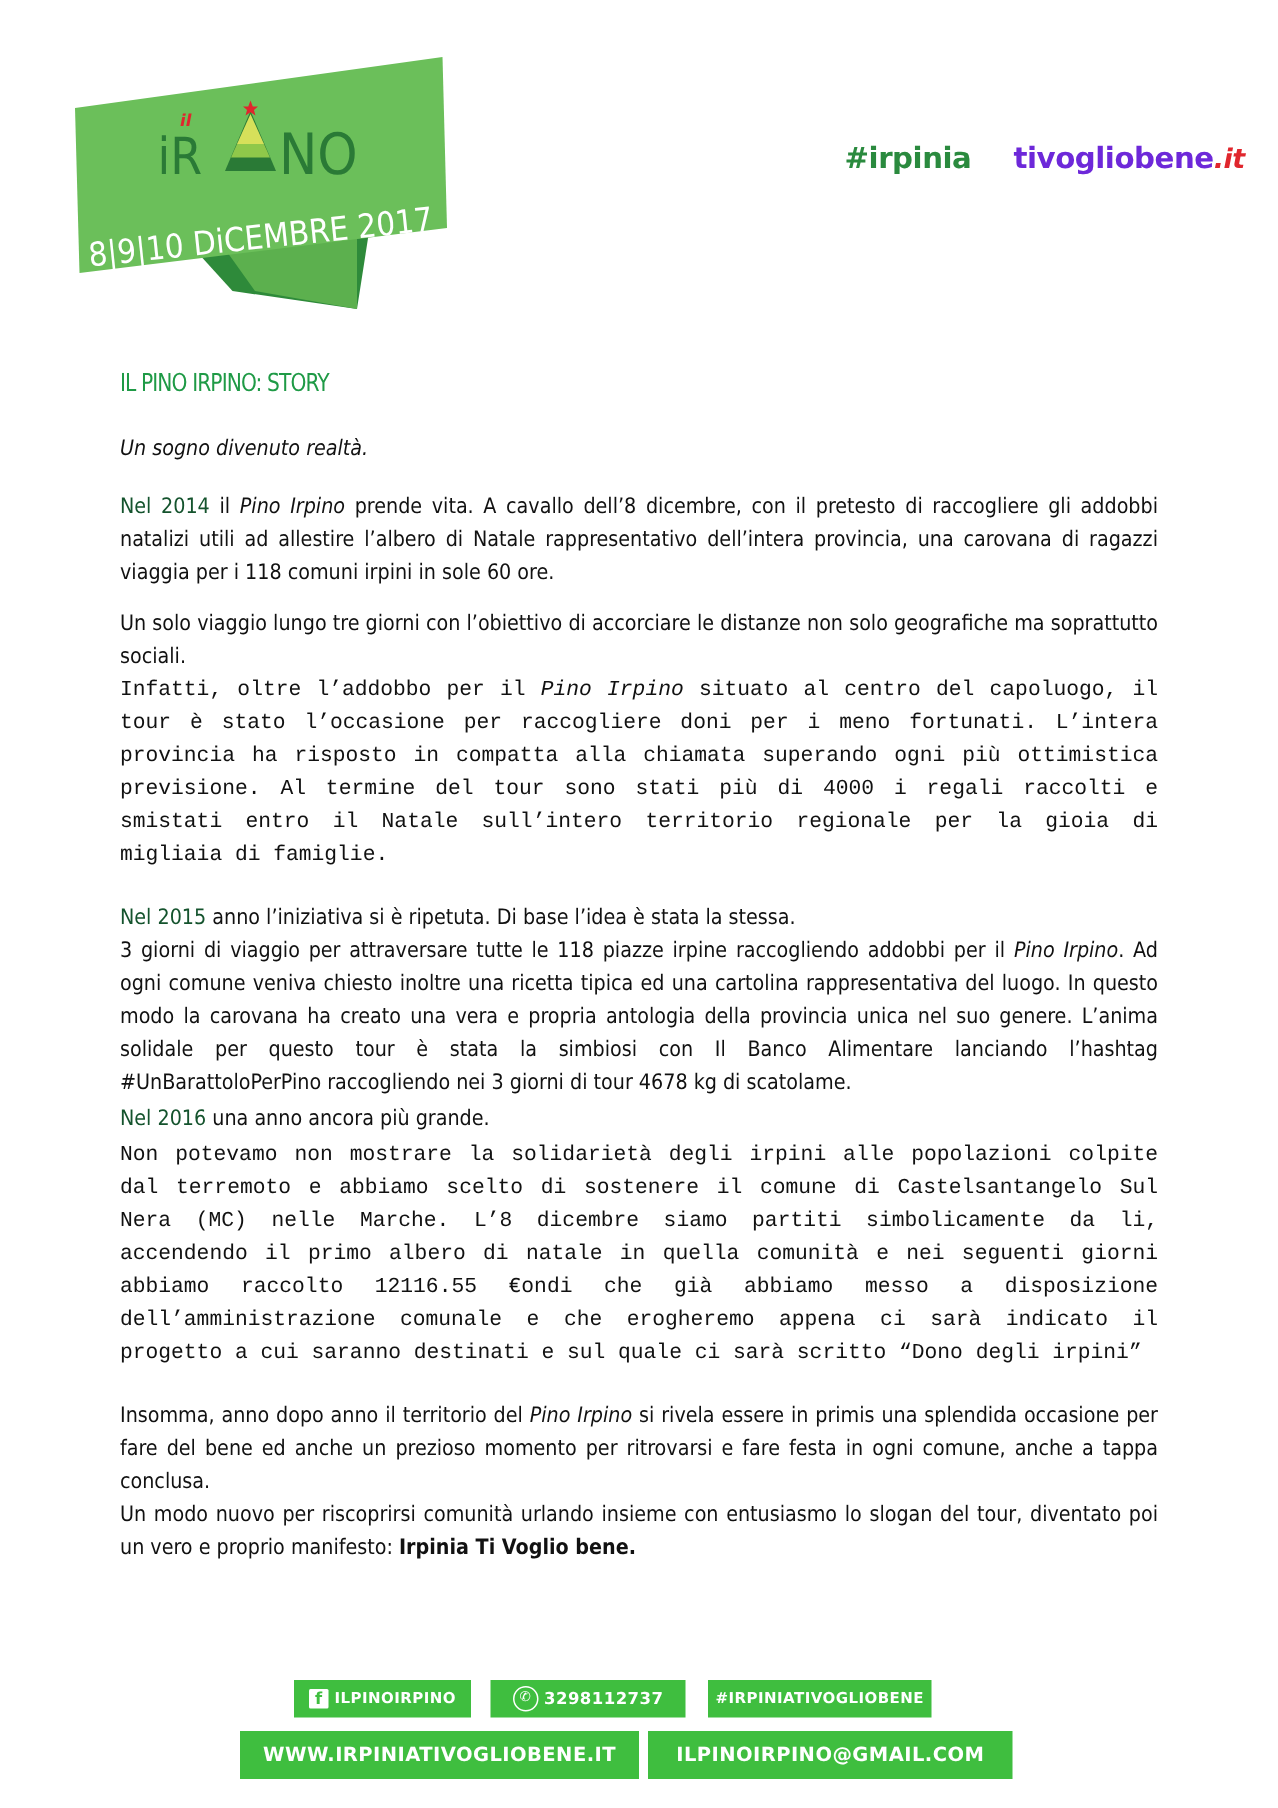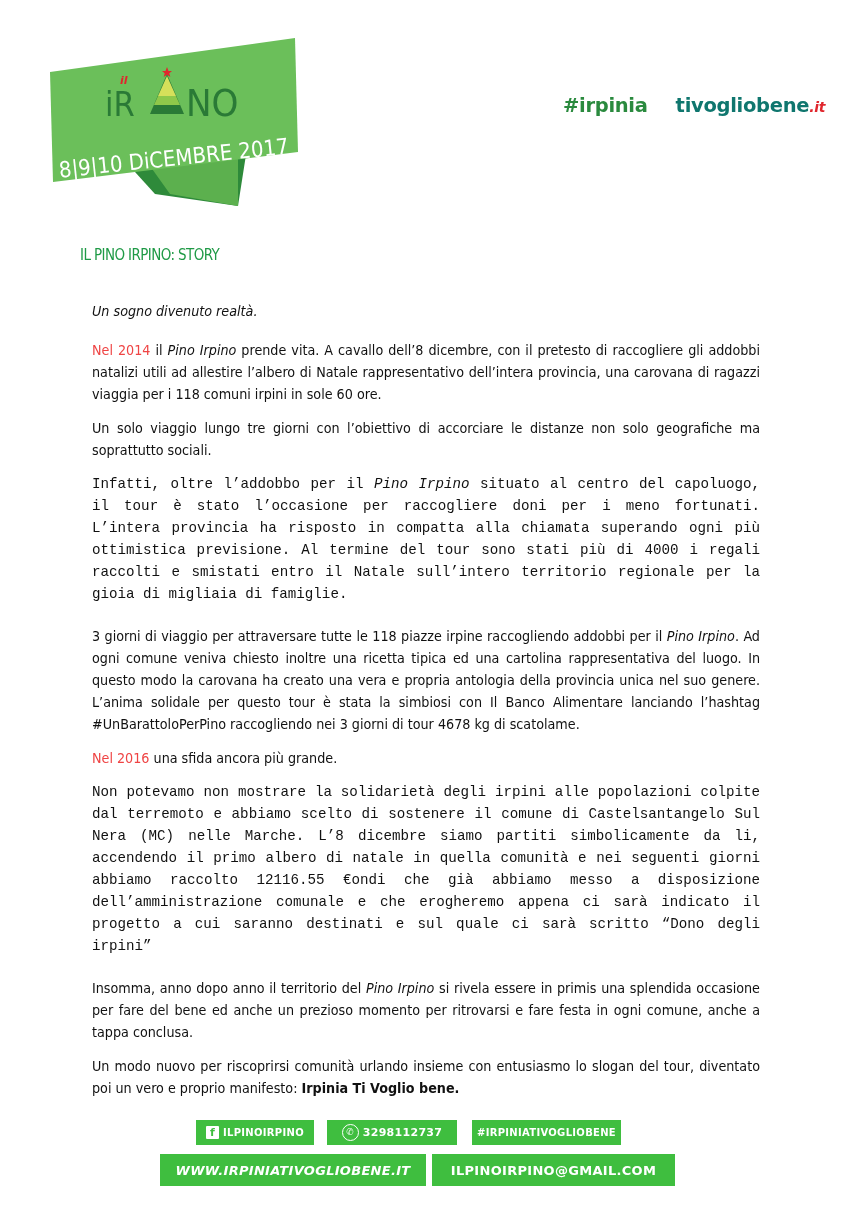--- a/index.html
+++ b/index.html
@@ -1,37 +1,37 @@
 <!DOCTYPE html>
 <html><head>
 <meta charset="utf-8">
 <style>
   html,body{margin:0;padding:0;background:#fff;}
   body{width:852px;height:1205px;position:relative;overflow:hidden;font-family:"DejaVu Sans Condensed","DejaVu Sans",sans-serif;color:#111;}
   .page{position:absolute;left:0;top:0;width:852px;height:1205px;}
   
   .logo{position:absolute;left:50px;top:34px;width:250px;height:176px;}
   .hashtag-header{position:absolute;left:563px;top:94px;font-family:"DejaVu Sans",sans-serif;font-weight:bold;font-size:19.5px;letter-spacing:-0.3px;color:#2a8a3e;}
-  .hashtag-header .hl{color:#0f766e;padding-left:28px;}
-  .hashtag-header .tld{color:#e0262d;font-style:italic;font-size:14px;}
+  .hashtag-header .hl{color:#6d28d9;padding-left:28px;}
+  .hashtag-header .tld{color:#e0262d;font-style:italic;font-size:18px;}
   .title{position:absolute;left:80px;top:245px;font-family:"DejaVu Sans Condensed","DejaVu Sans",sans-serif;font-size:15px;color:#1f9a46;letter-spacing:-0.6px;transform:scaleY(1.1);transform-origin:left top;}
   .body{position:absolute;left:80px;top:288px;width:692px;font-size:14.2px;line-height:22px;font-stretch:condensed;}
-  .body p{margin:12px;text-align:justify;}
-  .g{color:#ef4444;}
+  .body p{margin:0;text-align:justify;}
+  .g{color:#14532d;}
   .mb{margin-bottom:12px !important;}
   .mb2{margin-bottom:20px !important;font-family:Liberation Mono, monospace;}
   .it{font-style:italic;}
   .bold{font-weight:bold;}
   .body p.la{text-align:left;}
   
   .fbox{position:absolute;background:#3fbe3f;color:#fff;font-family:"DejaVu Sans",sans-serif;font-weight:bold;display:flex;align-items:center;justify-content:center;letter-spacing:0.3px;}
   .fb1{left:196px;top:1120px;width:118px;height:25px;font-size:10px;}
   .fb2{left:327px;top:1120px;width:130px;height:25px;font-size:11px;}
   .fb3{left:472px;top:1120px;width:149px;height:25px;font-size:10px;}
-  .fb4{left:160px;top:1154px;width:266px;height:32px;font-size:13px;font-style:italic;}
+  .fb4{left:160px;top:1154px;width:266px;height:32px;font-size:13px;}
   .fb5{left:432px;top:1154px;width:243px;height:32px;font-size:13px;}
   .fbicon{display:inline-block;margin-right:4px;}
   .fbsq{width:13px;height:13px;background:#fff;color:#3fbe3f;font-size:11px;line-height:14px;text-align:center;font-family:"DejaVu Sans",sans-serif;border-radius:1px;}
   .phone{width:15px;height:15px;border:1.5px solid #fff;border-radius:50%;font-size:9px;line-height:15px;text-align:center;}
 </style>
 </head>
 <body>
 
 <div class="page">
 
@@ -55,22 +55,23 @@
     <span>#irpinia</span><span class="hl">tivogliobene</span><span class="tld">.it</span>
   </div>
 
   <div class="title">IL PINO IRPINO: STORY</div>
 
   <div class="body">
     <p class="la it mb" style="margin-bottom:17px !important;">Un sogno divenuto realtà.</p>
     <p class="mb"><span class="g">Nel 2014</span><span> il </span><span class="it">Pino Irpino</span><span> prende vita. A cavallo dell’8 dicembre, con il pretesto di raccogliere gli addobbi natalizi utili ad allestire l’albero di Natale rappresentativo dell’intera provincia, una carovana di ragazzi viaggia per i 118 comuni irpini in sole 60 ore.</span></p>
     <p>Un solo viaggio lungo tre giorni con l’obiettivo di accorciare le distanze non solo geografiche ma soprattutto sociali.</p>
     <p class="mb2"><span>Infatti, oltre l’addobbo per il </span><span class="it">Pino Irpino</span><span> situato al centro del capoluogo, il tour è stato l’occasione per raccogliere doni per i meno fortunati. L’intera provincia ha risposto in compatta alla chiamata superando ogni più ottimistica previsione. Al termine del tour sono stati più di 4000 i regali raccolti e smistati entro il Natale sull’intero territorio regionale per  la gioia di migliaia di famiglie.</span></p>
+    <p><span class="g">Nel 2015</span><span> anno l’iniziativa si è ripetuta. Di base l’idea è stata la stessa.</span></p>
     <p style="margin-bottom:2px;"><span>3 giorni di viaggio per attraversare tutte le 118 piazze irpine raccogliendo addobbi per il </span><span class="it">Pino Irpino</span><span>. Ad ogni comune veniva chiesto inoltre una ricetta tipica ed una cartolina rappresentativa del luogo. In questo modo la carovana ha creato una vera e propria antologia della provincia unica nel suo genere. L’anima solidale per questo tour è stata la simbiosi con Il Banco Alimentare lanciando l’hashtag #UnBarattoloPerPino raccogliendo nei 3 giorni di tour 4678 kg di scatolame.</span></p>
-    <p style="margin-bottom:2px;"><span class="g">Nel 2016</span><span> una sfida ancora più grande.</span></p>
+    <p style="margin-bottom:2px;"><span class="g">Nel 2016</span><span> una anno ancora più grande.</span></p>
     <p class="mb2">Non potevamo non mostrare la solidarietà degli irpini alle popolazioni colpite dal terremoto e abbiamo scelto di sostenere il comune di Castelsantangelo Sul Nera (MC) nelle Marche. L’8 dicembre siamo partiti simbolicamente da li, accendendo il primo albero di natale in quella comunità e nei seguenti giorni abbiamo raccolto 12116.55 €ondi che già abbiamo messo a disposizione dell’amministrazione comunale e che erogheremo appena ci sarà indicato il progetto a cui saranno destinati e sul quale ci sarà scritto “Dono degli irpini”</p>
     <p><span>Insomma, anno dopo anno il territorio del </span><span class="it">Pino Irpino</span><span> si rivela essere in primis una splendida occasione per fare del bene ed anche un prezioso momento per ritrovarsi e fare festa in ogni comune, anche a tappa conclusa.</span></p>
     <p><span>Un modo nuovo per riscoprirsi comunità urlando insieme con entusiasmo lo slogan del tour, diventato poi un vero e proprio manifesto: </span><span class="bold">Irpinia Ti Voglio bene.</span></p>
   </div>
 
   <div class="fbox fb1">
     <span class="fbicon fbsq">f</span>
     <span>ILPINOIRPINO</span>
   </div>
   <div class="fbox fb2">

